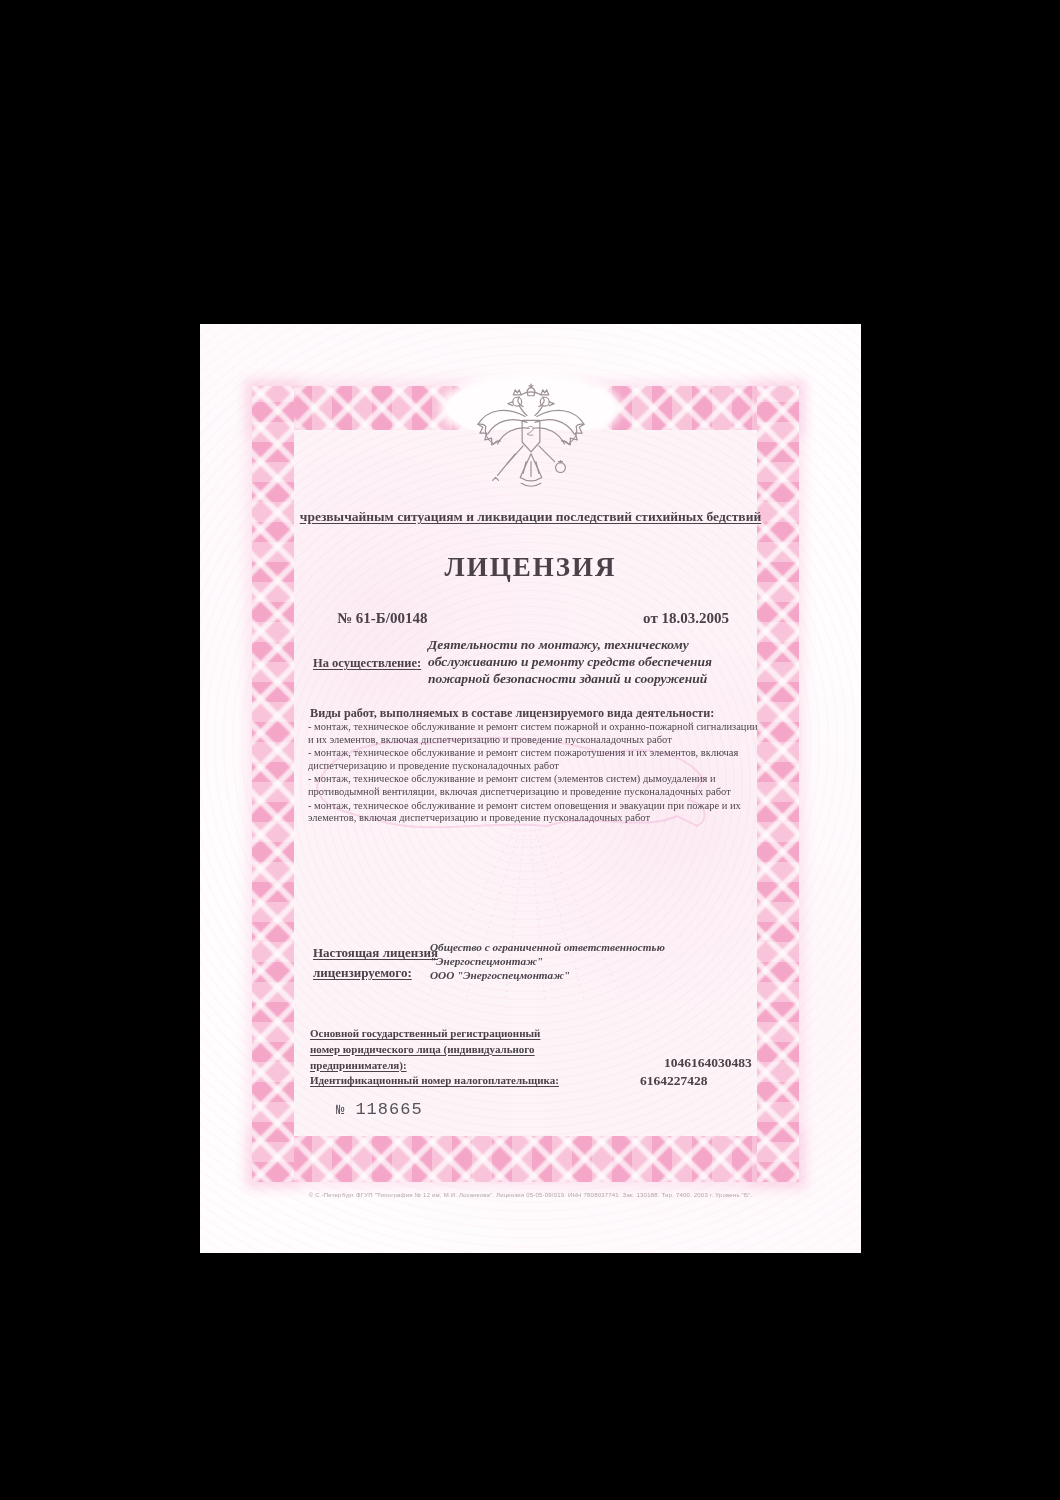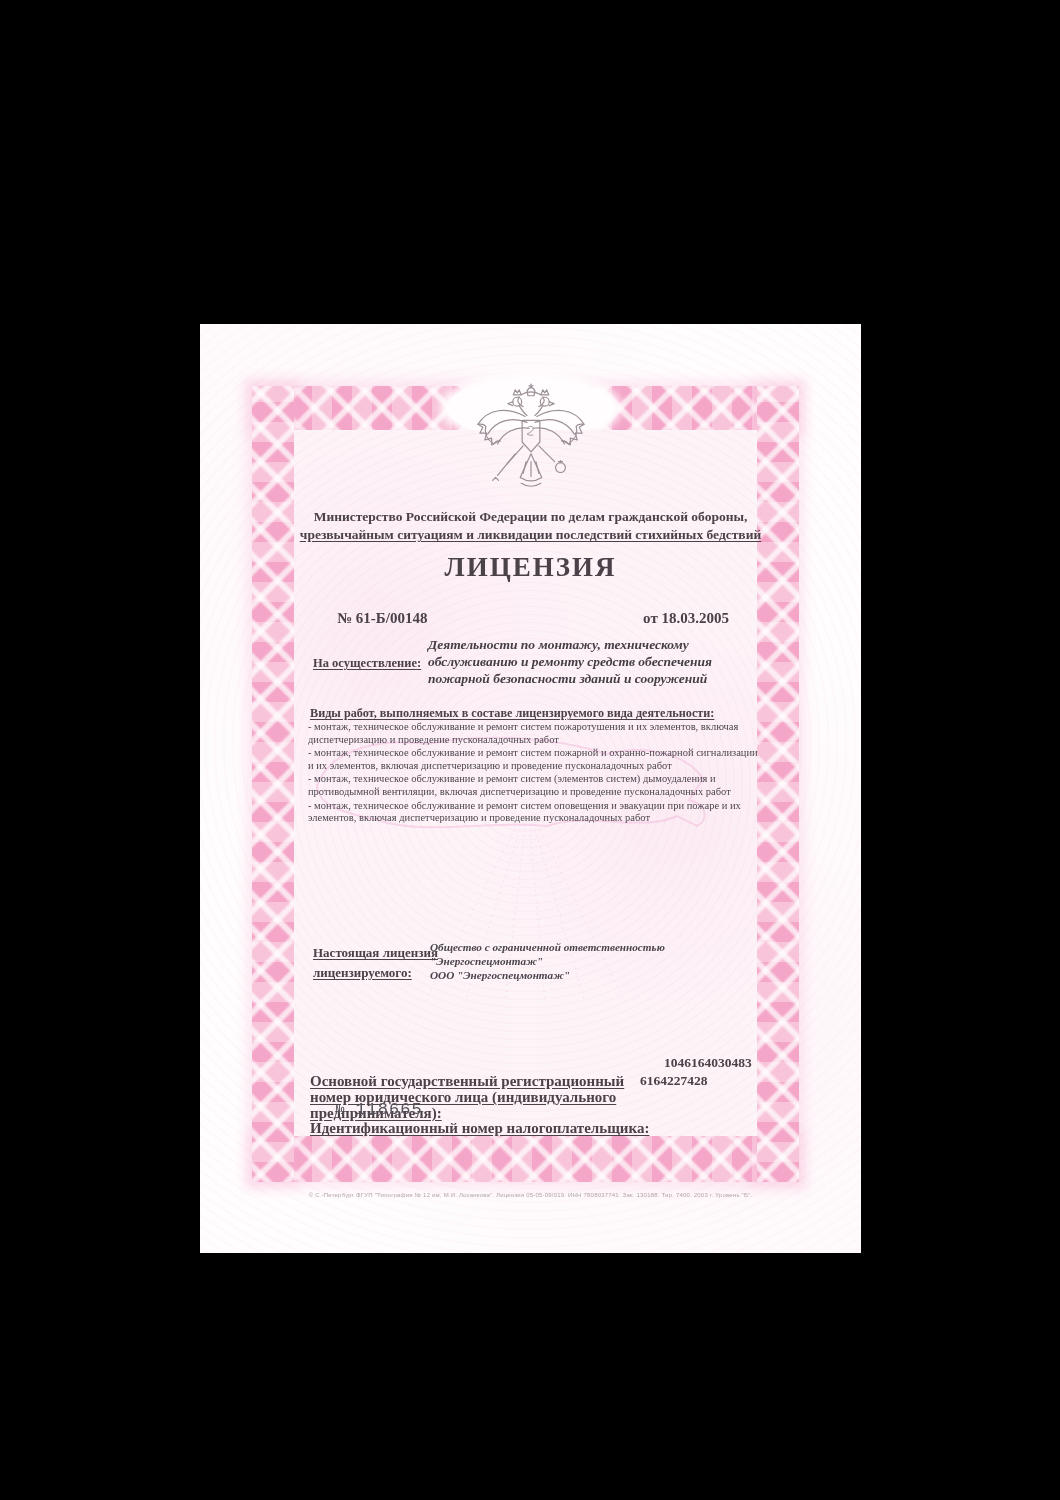--- a/index.html
+++ b/index.html
@@ -40,26 +40,26 @@
   .eagle{position:absolute;left:50%;top:56px;transform:translateX(-50%);width:118px;height:124px;}
 
   .txt{position:absolute;color:#4a4149;}
   .ministry{top:184px;left:0;right:0;text-align:center;font-weight:bold;font-size:13.5px;line-height:18px;}
   .ministry .u{text-decoration:underline;text-underline-offset:2px;}
   .doc-title{top:228px;left:0;right:0;text-align:center;font-weight:bold;font-size:27px;letter-spacing:2px;}
   .numrow{top:286px;left:137px;right:132px;display:flex;justify-content:space-between;
           font-weight:bold;font-size:15px;}
   .purpose-label{top:332px;left:113px;font-weight:bold;font-size:12.5px;text-decoration:underline;text-underline-offset:2px;}
   .purpose{top:312px;left:228px;width:312px;font-style:italic;font-weight:bold;font-size:13.5px;line-height:17px;color:#433d45;}
-  .works-h{top:382px;left:110px;font-weight:bold;font-size:12.2px;text-decoration:underline;text-underline-offset:2px;}
+  .works-h{top:382px;left:110px;font-weight:bold;font-size:12.2px;text-underline-offset:2px;}
   .works{top:397px;left:108px;width:455px;font-size:10.5px;line-height:12.6px;color:#4d4750;}
   .works p{margin:0 0 1px 0;}
   .grantee-label{top:619px;left:113px;font-weight:bold;font-size:13px;line-height:20px;text-decoration:underline;text-underline-offset:2px;}
   .company{top:616px;left:230px;font-style:italic;font-weight:bold;font-size:11.2px;line-height:14px;color:#4a434c;}
-  .reg-label{top:702px;left:110px;font-weight:bold;font-size:15px;line-height:15.8px;margin-top:48px;}
+  .reg-label{top:702px;left:110px;font-weight:bold;font-size:11px;line-height:15.8px;}
   .reg-label div{text-decoration:underline;text-underline-offset:2px;}
   .reg-val1{top:731px;left:464px;font-weight:bold;font-size:13.5px;}
   .reg-val2{top:749px;left:440px;font-weight:bold;font-size:13.5px;}
   .serial{top:776px;left:128px;font-family:"Liberation Mono", monospace;font-size:17px;letter-spacing:1px;color:#56525b;padding-left:8px;}
   .serial .no{font-size:14px;margin-right:10px;}
   .fineprint{top:868px;left:0;right:0;text-align:center;font-family:"Liberation Sans", sans-serif;
              font-size:6px;letter-spacing:.2px;color:#b3a4a9;}
 </style>
 </head>
 <body>
@@ -135,42 +135,41 @@
 
         <circle cx="90" cy="88" r="5"></circle>
           <line x1="90" y1="81" x2="90" y2="83"></line>
           <line x1="88" y1="82" x2="92" y2="82"></line>
 
         <path d="M50,104 q10,6 20,0"></path>
       </g>
     </svg>
 
     <div class="txt ministry">
-      <div>Министерство Российской Федерации по делам гражданской обороны,</div>
       <div class="u">чрезвычайным ситуациям и ликвидации последствий стихийных бедствий</div>
     </div>
 
     <div class="txt doc-title">ЛИЦЕНЗИЯ</div>
 
     <div class="txt numrow">
       <span>№ 61-Б/00148</span>
       <span>от  18.03.2005</span>
     </div>
 
     <div class="txt purpose-label">На осуществление:</div>
     <div class="txt purpose">
       <div>Деятельности по монтажу, техническому</div>
       <div>обслуживанию и ремонту средств обеспечения</div>
       <div>пожарной безопасности зданий и сооружений</div>
     </div>
 
     <div class="txt works-h">Виды работ, выполняемых в составе лицензируемого вида деятельности:</div>
     <div class="txt works">
+      <p>- монтаж, техническое обслуживание и ремонт систем пожарной и охранно-пожарной сигнализации и их элементов, включая диспетчеризацию и проведение пусконаладочных работ</p>
       <p>- монтаж, техническое обслуживание и ремонт систем пожаротушения и их элементов, включая диспетчеризацию и проведение пусконаладочных работ</p>
-      <p>- монтаж, техническое обслуживание и ремонт систем пожарной и охранно-пожарной сигнализации и их элементов, включая диспетчеризацию и проведение пусконаладочных работ</p>
       <p>- монтаж, техническое обслуживание и ремонт систем (элементов систем) дымоудаления и противодымной вентиляции, включая диспетчеризацию и проведение пусконаладочных работ</p>
       <p>- монтаж, техническое обслуживание и ремонт систем оповещения и эвакуации при пожаре и их элементов, включая диспетчеризацию и проведение пусконаладочных работ</p>
     </div>
 
     <div class="txt grantee-label">
       <div>Настоящая лицензия</div>
       <div>лицензируемого:</div>
     </div>
     <div class="txt company">
       <div>Общество с ограниченной ответственностью</div>

